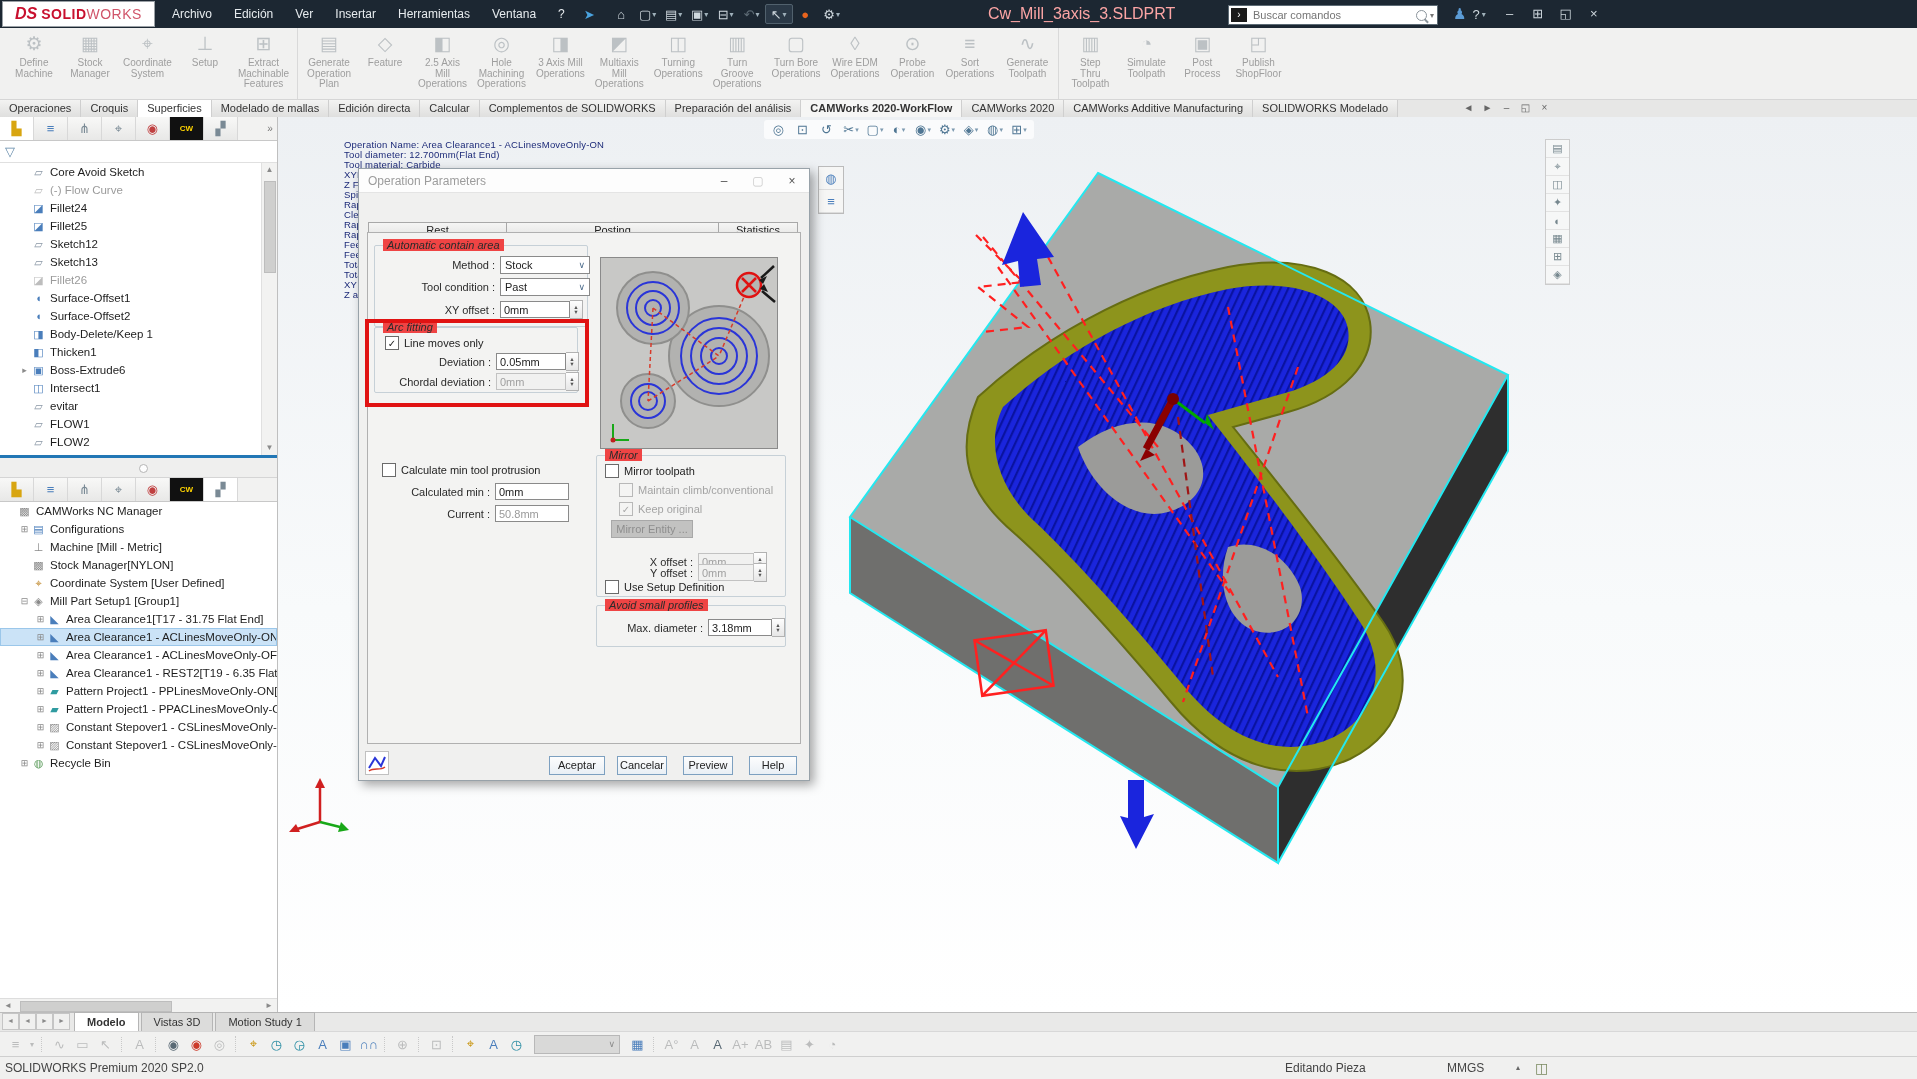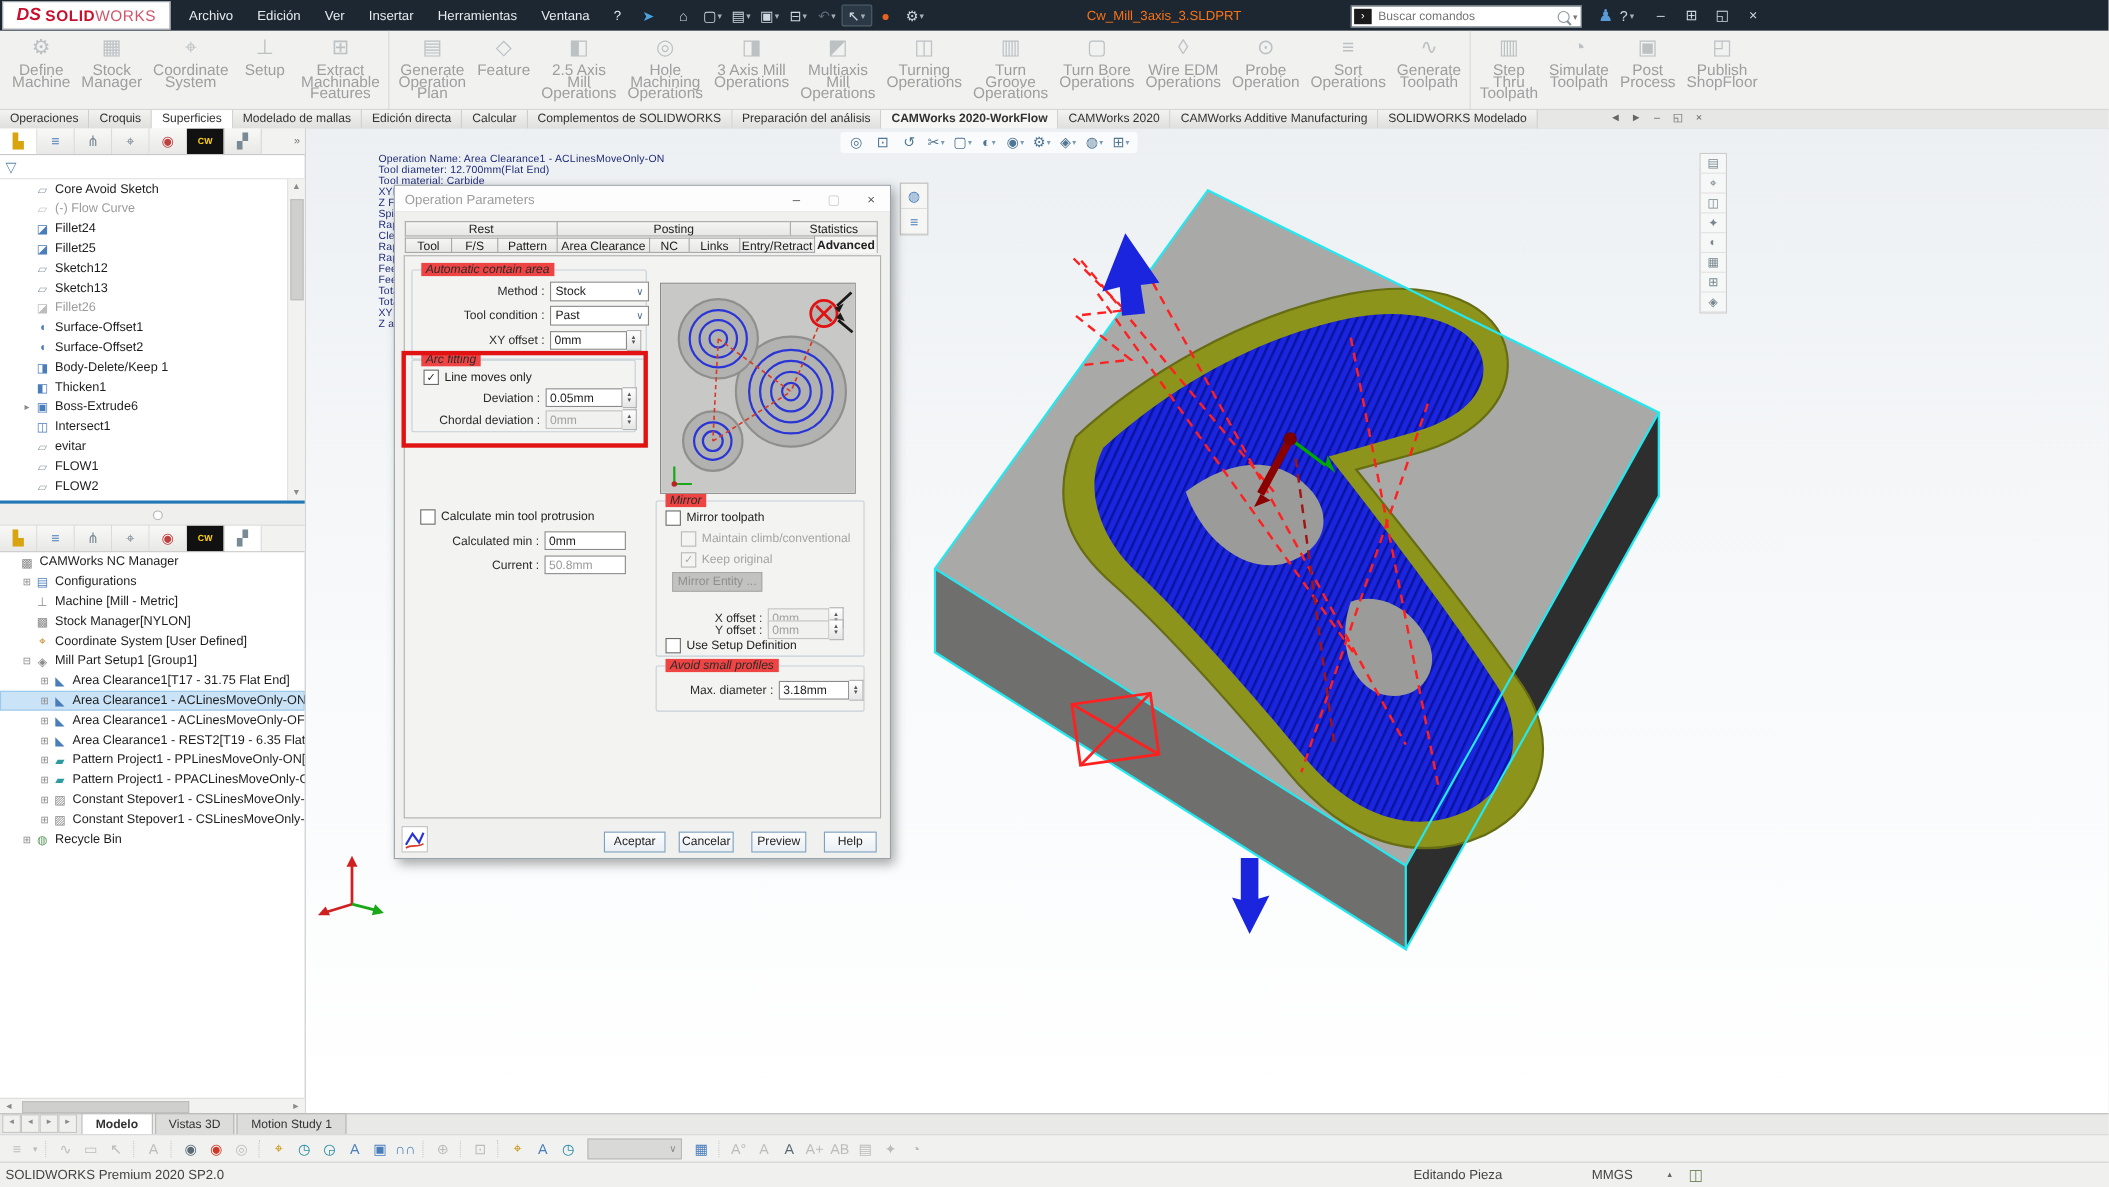--- a/index.html
+++ b/index.html
@@ -13,36 +13,36 @@
   .logo-solid{color:#c8102e;font-weight:bold;font-size:14px;letter-spacing:.5px;}
   .logo-works{color:#d0556a;font-size:14px;letter-spacing:.5px;}
   .menu-item{padding:0 11px;font-size:12px;height:28px;line-height:28px;cursor:default;}
   .pin-icon{color:#4aa3df;margin:0 8px;font-size:13px;}
   .qbar{display:flex;align-items:center;margin-left:6px;}
   .qi{min-width:20px;padding:0 3px;text-align:center;color:#cfd8de;font-size:13px;display:flex;align-items:center;justify-content:center;}
   .qi .car{font-size:8px;color:#9fb0ba;margin-left:1px;}
   .qi.dim{color:#5d6b75;}
   .qi.reddot{color:#e8641e;}
   .qi.boxed{border:1px solid #51616d;background:#2b3947;border-radius:2px;height:18px;}
-  .doc-title{position:absolute;left:988px;top:0;height:28px;line-height:28px;color:#f97316;font-size:12px;}
+  .doc-title{position:absolute;left:988px;top:0;height:28px;line-height:28px;color:#fca5a5;font-size:16px;}
   .searchbox{position:absolute;left:1228px;top:5px;width:208px;height:18px;background:#fff;border:1px solid #5d6b75;display:flex;align-items:center;}
   .searchbox .sq{width:16px;height:14px;background:#1a1a1a;color:#fff;font-size:10px;text-align:center;line-height:14px;margin:0 4px 0 2px;}
   .searchbox input{flex:1;border:none;outline:none;font-size:11px;color:#333;font-family:"Liberation Sans",sans-serif;background:transparent;}
   .mag{width:9px;height:9px;border:1.5px solid #8a949b;border-radius:50%;position:relative;margin-right:3px;}
   .mag::after{content:"";position:absolute;width:5px;height:1.5px;background:#8a949b;transform:rotate(45deg);left:7px;top:9px;}
   .searchbox .car{font-size:8px;color:#777;margin-right:3px;}
   .person{color:#5b9bd5;font-size:15px;margin:0 6px 0 10px;}
   .help-q{color:#cfd8de;font-size:13px;}
   .twin{display:flex;margin-left:10px;}
   .twin span{width:28px;text-align:center;color:#cfd8de;font-size:13px;height:28px;line-height:28px;}
   
   .ribbon{position:absolute;left:0;top:28px;width:100%;height:72px;background:#f1f1f0;border-bottom:1px solid #d6d6d6;display:flex;padding-left:6px;box-sizing:border-box;}
   .rb{min-width:46px;padding:2px 5px 0;display:flex;flex-direction:column;align-items:center;color:#9e9e9e;}
   .rb .ig{font-size:19px;color:#bcc1c4;height:28px;line-height:28px;}
-  .rb .lb{font-size:14px;line-height:10.5px;text-align:center;white-space:pre-line;}
+  .rb .lb{font-size:10px;line-height:10.5px;text-align:center;white-space:pre-line;}
   .rb.sep{border-left:1px solid #d9d9d9;margin-left:3px;padding-left:8px;}
   
   .cmdtabs{position:absolute;left:0;top:100px;width:100%;height:17px;background:#e7e7e6;border-bottom:1px solid #c9c9c9;display:flex;font-size:11px;color:#333;}
   .ct{padding:1px 9px 0;border-right:1px solid #cfcfcf;background:linear-gradient(#f3f3f2,#dfdfde);height:16px;line-height:15px;white-space:nowrap;}
   .ct.active{background:#fff;}
   .ct.current{font-weight:bold;background:#f6f6f5;}
   .ctwin{position:absolute;left:1459px;top:0;display:flex;}
   .ctwin span{width:19px;text-align:center;color:#666;font-size:10px;height:16px;line-height:16px;}
   
   .lpanel{position:absolute;left:0;top:117px;width:278px;height:895px;background:#fff;border-right:1px solid #bfbfbf;box-sizing:border-box;}
@@ -87,21 +87,21 @@
   .rtoolbar{position:absolute;left:1267px;top:22px;width:23px;background:rgba(246,247,247,.95);border:1px solid #ccc;}
   .rtoolbar .ri{height:17px;display:flex;align-items:center;justify-content:center;color:#77888f;font-size:11px;border-bottom:1px solid #e2e2e2;}
   
   .dialog{position:absolute;left:358px;top:168px;width:450px;height:611px;background:#f0f0ef;
           border:1px solid #98a2a9;box-shadow:4px 4px 10px rgba(0,0,0,.35);z-index:50;font-size:11px;}
   .dlg-title{position:absolute;left:0;top:0;width:100%;height:24px;background:#fdfdfd;border-bottom:1px solid #e4e4e4;display:flex;align-items:center;box-sizing:border-box;}
   .dlg-title .tt{margin-left:9px;color:#9c9c9c;font-size:12px;}
   .dlg-win{margin-left:auto;display:flex;}
   .dlg-win span{width:34px;text-align:center;color:#555;font-size:12px;height:24px;line-height:24px;}
   .dlg-win span.dim{color:#c9c9c9;}
-  .dtabs{position:absolute;left:9px;width:432px;display:flex;}
+  .dtabs{position:absolute;left:9px;width:432px;display:flex;margin-top:21px;}
   .dt{border:1px solid #a8a8a8;border-right:none;background:linear-gradient(#f5f5f4,#e7e7e6);text-align:center;font-size:11px;color:#222;height:14px;line-height:14px;box-sizing:border-box;}
   .dtabs .dt:last-child{border-right:1px solid #a8a8a8;}
   .dt.active{background:#f6f6f5;font-weight:bold;height:16px;margin-top:-2px;line-height:16px;border-bottom:none;}
   .w138{width:138px;}.w212{width:212px;}.w80{width:80px;}
   .w42{width:42px;}.w54{width:54px;}.w84{width:84px;}.w36{width:36px;}.w46{width:46px;}.w68{width:68px;}.w58{width:58px;}
   .dpage{position:absolute;left:8px;top:63px;right:8px;bottom:36px;background:#f3f3f2;border:1px solid #b0b0b0;}
   .grp{position:absolute;border:1px solid #c6d0d7;border-radius:2px;}
   .grp .gt{position:absolute;top:-7px;left:8px;background:#ef4444;padding:0 4px;color:#2b2b2b;font-style:italic;}
   .frow{position:absolute;display:flex;align-items:center;}
   .flab{text-align:right;padding-right:5px;color:#2b2b2b;}

